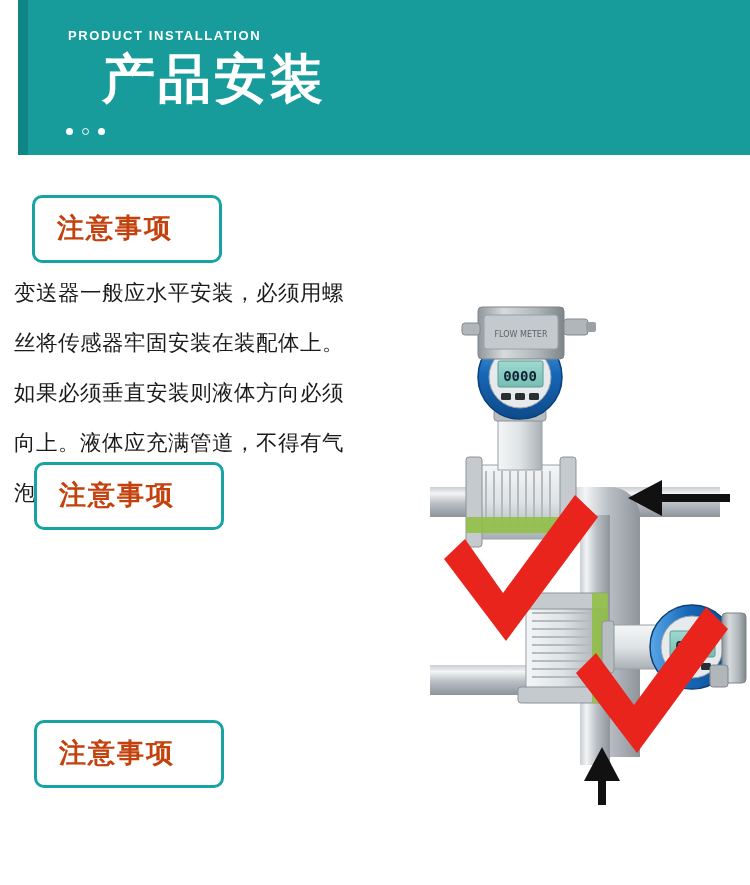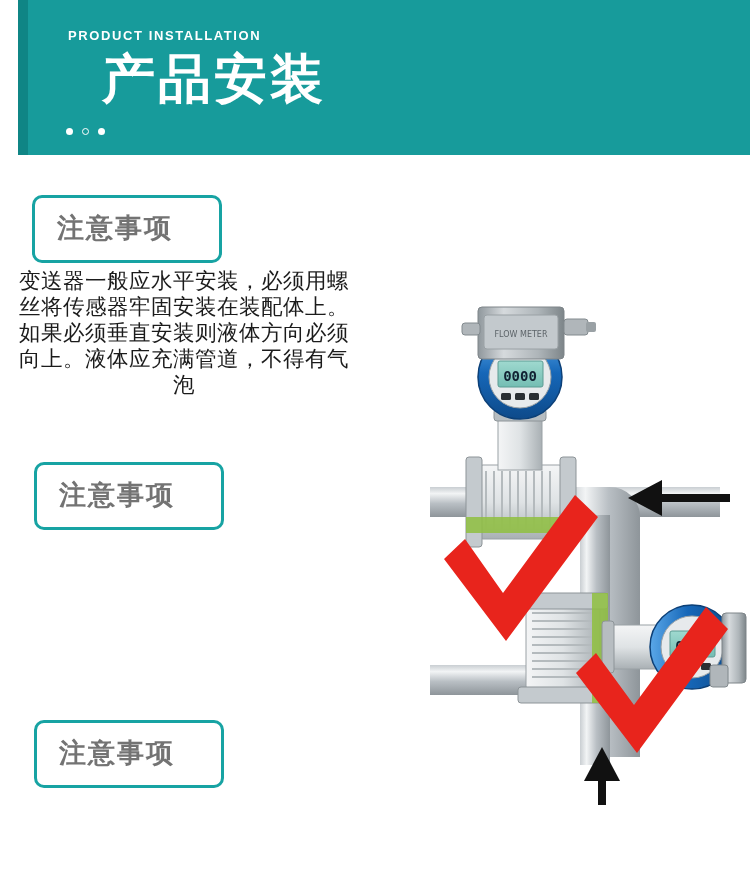--- a/index.html
+++ b/index.html
@@ -86,40 +86,39 @@
     position: relative;
     width: 750px;
     height: 730px;
   }
 
   .note-badge {
     position: absolute;
     background: #ffffff;
     border: 3px solid #17a3a3;
     border-radius: 10px;
-    color: #737373;
+    color: #c2410c;
     font-size: 27px;
     font-weight: bold;
     letter-spacing: 2px;
     padding: 12px 22px 14px 22px;
     box-sizing: border-box;
     font-family: "DejaVu Sans", "Liberation Sans", sans-serif;
   }
   #badge1 { left: 32px; top: 40px; width: 190px; }
   #badge2 { left: 34px; top: 307px; width: 190px; }
   #badge3 { left: 34px; top: 565px; width: 190px; }
 
   .note-text {
     position: absolute;
     color: #1b1b1b;
     font-size: 21.5px;
-    line-height: 26px;
+    line-height: 50px;
     letter-spacing: 0.5px;
     font-family: "DejaVu Sans", "Liberation Sans", sans-serif;
-    text-align: center;
   }
   #text1 { left: 14px; top: 113px; width: 340px; }
   #text2 { left: 14px; top: 378px; width: 340px; }
   #text3 { left: 14px; top: 640px; width: 722px; }
 
   
   .figure {
     position: absolute;
     left: 370px;
     top: 10px;

